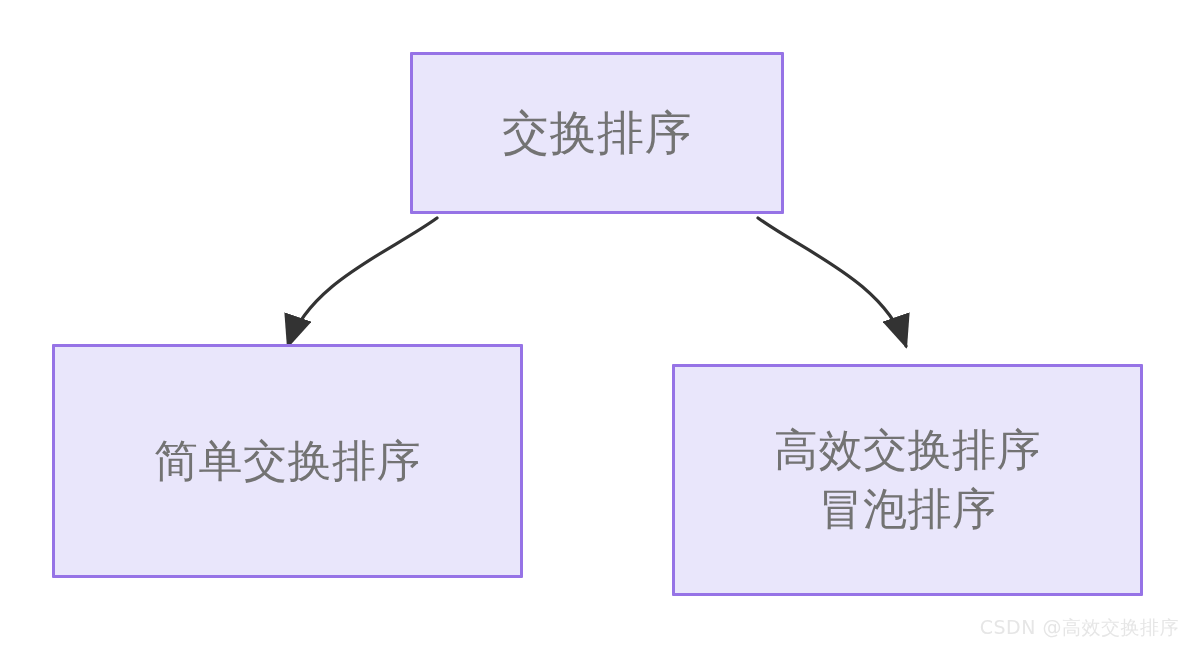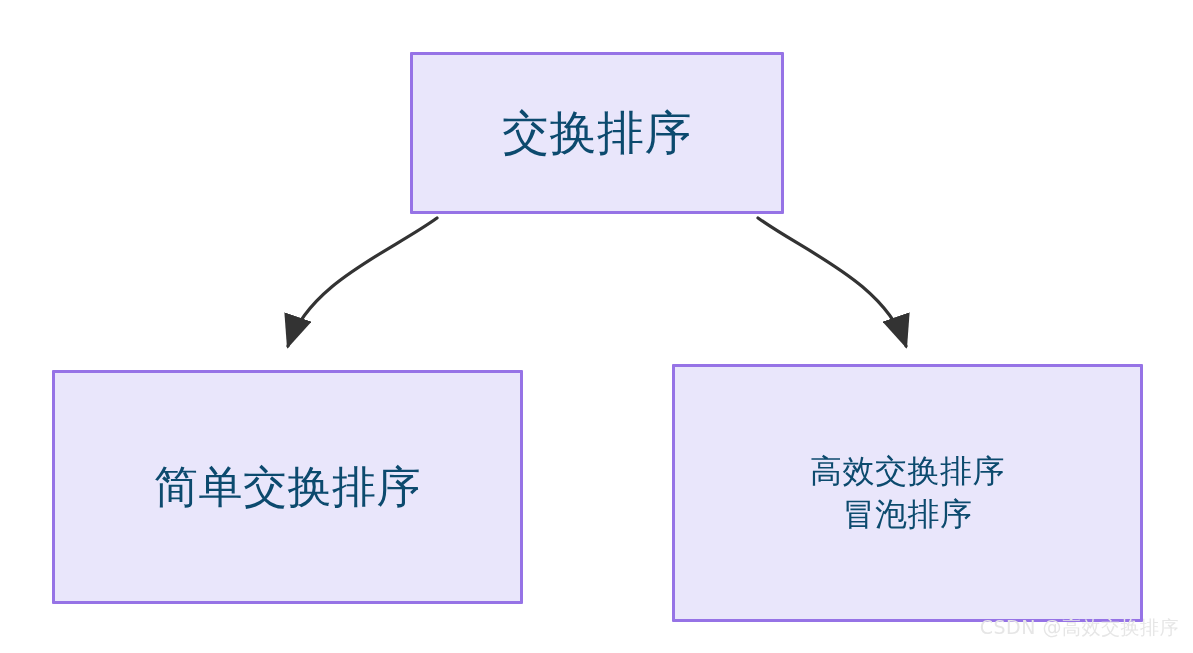--- a/index.html
+++ b/index.html
@@ -29,45 +29,45 @@
   .node {
     position: absolute;
     box-sizing: border-box;
     background: #e9e6fb;
     border: 3px solid #9673e6;
     border-radius: 1px;
     display: flex;
     flex-direction: column;
     align-items: center;
     justify-content: center;
-    color: #0c4a6e;
+    color: #737373;
     text-align: center;
     line-height: 1.34;
     letter-spacing: 0.5px;
   }
   #node-root {
     left: 410px;
     top: 52px;
     width: 374px;
     height: 162px;
     font-size: 47px;
   }
   #node-simple {
     left: 52px;
-    top: 370px;
+    top: 344px;
     width: 471px;
     height: 234px;
     font-size: 44px;
   }
   #node-efficient {
     left: 672px;
     top: 364px;
     width: 471px;
-    height: 258px;
-    font-size: 32px;
+    height: 232px;
+    font-size: 44px;
   }
   .node-line {
     display: block;
     white-space: nowrap;
   }
   #watermark {
     position: absolute;
     right: 14px;
     bottom: 12px;
     font-size: 19px;

